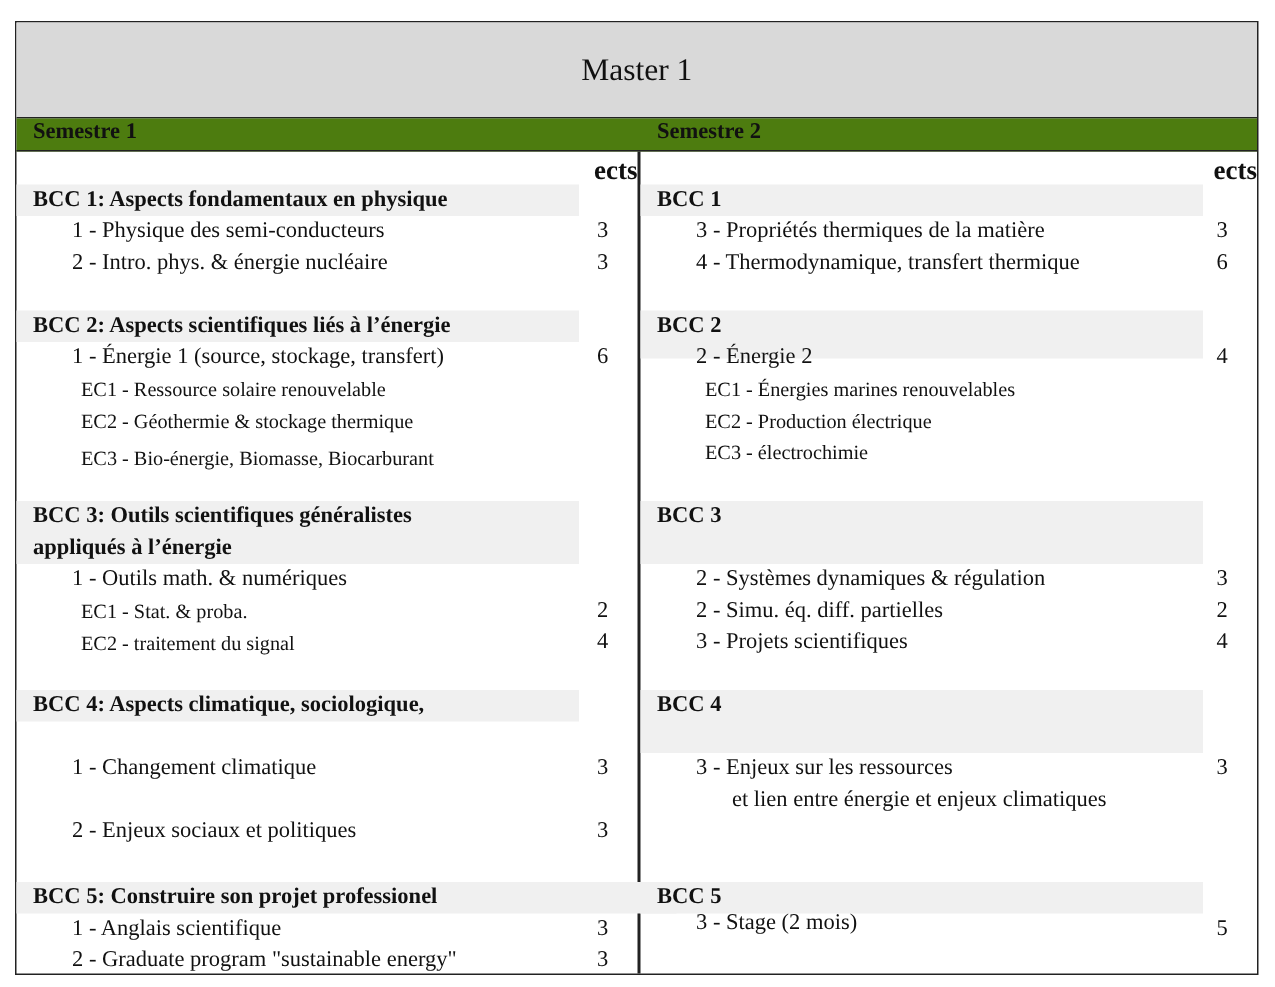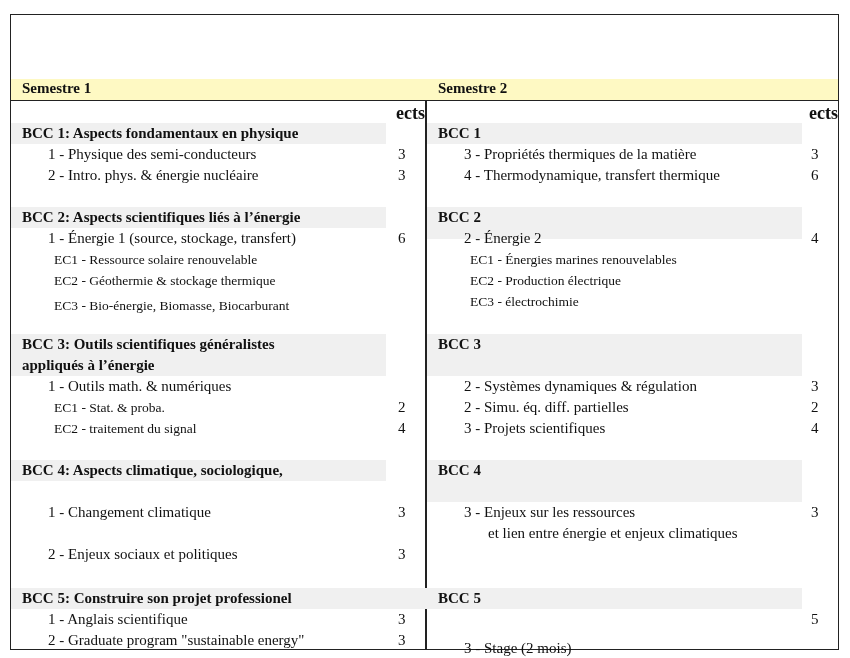--- a/index.html
+++ b/index.html
@@ -5,39 +5,42 @@
   html, body { margin: 0; padding: 0; background: #ffffff; }
   body { width: 850px; height: 658px; position: relative; overflow: hidden;
          font-family: "Liberation Serif", "DejaVu Serif", serif; color: #111; }
   .table { position: absolute; left: 10px; top: 14px; width: 829px; height: 636px;
            border: 1.5px solid #222; box-sizing: border-box; }
   .title-band { position: absolute; left: 0; top: 0; right: 0; height: 63px;
                 background: #d9d9d9; border-bottom: 1.5px solid #222;
                 display: flex; align-items: center; justify-content: center;
                 font-size: 21px; }
   .sem-band { position: absolute; left: 0; top: 64px; right: 0; height: 21px;
-              background: #fef9c3; border-bottom: 1.5px solid #222; }
+              background: #4d7c0f; border-bottom: 1.5px solid #222; }
   .sem-label { position: absolute; top: 1px; font-weight: bold; font-size: 15px; }
   .divider { position: absolute; left: 414px; top: 86px; bottom: 0; width: 1.5px; background: #222; }
   .col { position: absolute; top: 86px; }
   .col.left { left: 0; width: 414px; }
   .col.right { left: 416px; width: 412px; }
   .ects-head { position: absolute; top: 2px; font-weight: bold; font-size: 18px; }
   .row { position: absolute; left: 0; font-size: 15px; line-height: 21px; white-space: nowrap; }
   .bcc { background: #f0f0f0; font-weight: bold; padding-left: 11px; box-sizing: border-box; }
   .bcc span { display: block; }
   .course { padding-left: 37px; }
   .course.sub { padding-left: 43px; font-size: 13.5px; }
   .course.cont { padding-left: 61px; }
   .ects { position: absolute; font-size: 15px; line-height: 21px; }
 </style>
 </head>
 <body>
 
 <div class="table">
+  <div class="title-band">
+    <span>Master 1</span>
+  </div>
   <div class="sem-band">
     <span class="sem-label" style="left:11px">Semestre 1</span>
     <span class="sem-label" style="left:427px">Semestre 2</span>
   </div>
   <div class="divider"></div>
 
   <div class="col left">
     <span class="ects-head" style="left:385px">ects</span>
   <div class="row bcc" style="top: 22px; width: 375px;">
         <span style="height: 21px;">BCC 1: Aspects fondamentaux en physique</span>
@@ -108,16 +111,16 @@
       <div class="row bcc" style="top: 359px; width: 375px;">
         <span style="height: 21px;">BCC 4</span>
         <span style="height: 21px;"></span>
       </div>
       <div class="row course" style="top: 401px;">3 - Enjeux sur les ressources</div>
       <span class="ects" style="top: 401px; left: 384px;">3</span>
       <div class="row course cont" style="top: 422px;">et lien entre énergie et enjeux climatiques</div>
       <div class="row bcc" style="top: 487px; width: 375px;">
         <span style="height: 21px;">BCC 5</span>
       </div>
-      <div class="row course" style="top: 537px;">3 - Stage (2 mois)</div>
+      <div class="row course" style="top: 504px;">3 - Stage (2 mois)</div>
       <span class="ects" style="top: 508px; left: 384px;">5</span>
     </div>
 </div>
 
 </body></html>

